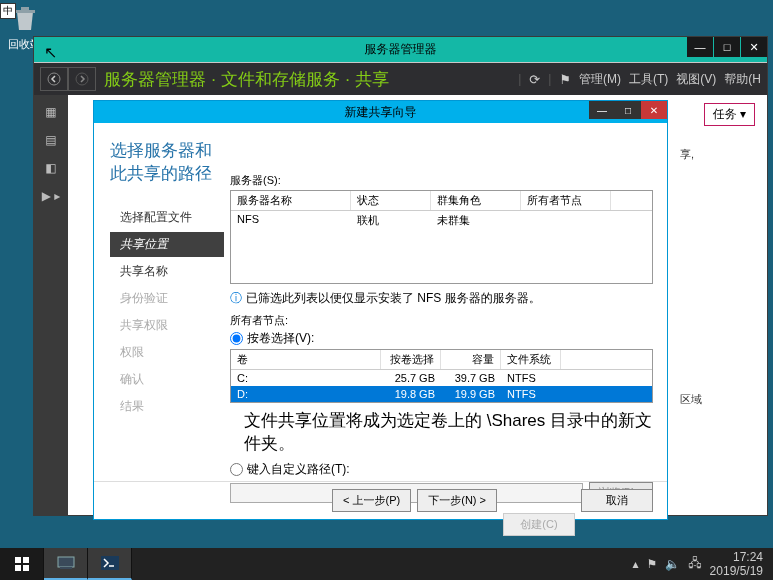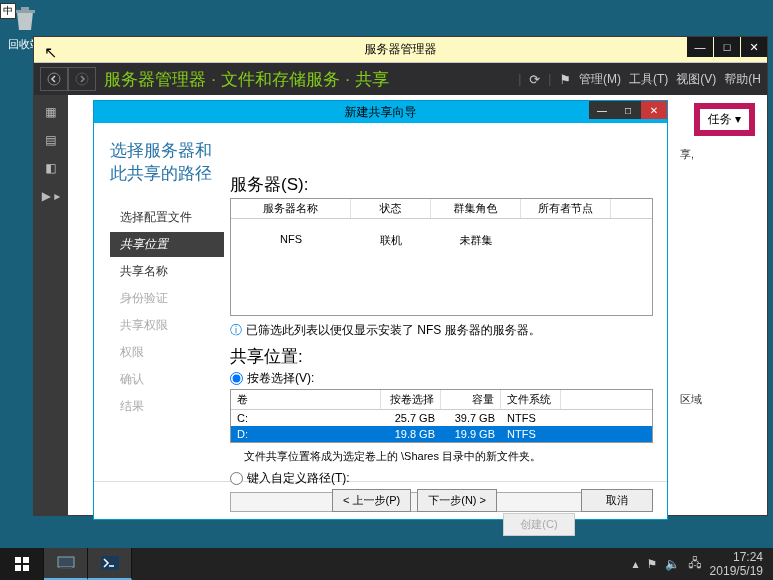--- a/index.html
+++ b/index.html
@@ -8,78 +8,78 @@
 
 .desktop { position: absolute; top: 0; left: 0; width: 100%; height: 100%; }
 .recycle-bin { position: absolute; top: 2px; left: 8px; text-align: center; color: white; }
 .recycle-bin svg { width: 32px; height: 32px; }
 .recycle-bin-label { font-size: 11px; display: block; }
 .ime-badge { position: absolute; top: 3px; left: 0px; background: white; border: 1px solid #333; padding: 0 2px; font-size: 10px; z-index: 3; }
 .cursor { position: absolute; top: 43px; left: 44px; z-index: 100; font-size: 16px; color: #000; }
 
 
 .srvmgr { position: absolute; top: 36px; left: 33px; width: 735px; height: 480px; background: #fff; border: 1px solid #3a3a3a; }
-.srvmgr-title { height: 26px; background: #fef9c3; display: flex; align-items: center; justify-content: center; position: relative; border-bottom: 1px solid #c8c8c8; }
+.srvmgr-title { height: 26px; background: #14b8a6; display: flex; align-items: center; justify-content: center; position: relative; border-bottom: 1px solid #c8c8c8; }
 .srvmgr-title-text { font-size: 12px; }
 .win-controls { position: absolute; right: 0; top: 0; display: flex; }
 .win-btn { width: 26px; height: 20px; background: #18191a; color: #fff; display: flex; align-items: center; justify-content: center; margin-left: 1px; cursor: pointer; font-size: 11px; }
 .srvmgr-header { height: 32px; background: #2d2d30; color: #fff; display: flex; align-items: center; padding: 0 6px; }
 .nav-btns { display: flex; gap: 0; margin-right: 8px; }
 .nav-btn { width: 28px; height: 24px; border: 1px solid #555; background: transparent; display: flex; align-items: center; justify-content: center; color: #ccc; }
 .breadcrumb { font-size: 17px; color: #84cc16; flex: 1; }
 .hdr-right { display: flex; align-items: center; gap: 8px; }
 .hdr-sep { color: #555; }
 .hdr-icon { color: #ccc; font-size: 13px; }
 .hdr-menu { color: #ccc; font-size: 12px; cursor: pointer; }
 .srvmgr-body { display: flex; height: calc(100% - 58px); }
 .icon-strip { width: 34px; background: #3a3a3a; padding-top: 8px; display: flex; flex-direction: column; align-items: center; gap: 10px; }
 .icon-strip-item { color: #bbb; width: 22px; height: 18px; display: flex; align-items: center; justify-content: center; }
 .srvmgr-content { flex: 1; background: #fff; padding: 12px; position: relative; }
-.tasks-btn { position: absolute; right: 12px; top: 8px; border: 6px solid #be185d; padding: 2px 8px; background: #fff; }
+.tasks-btn { position: absolute; right: 12px; top: 8px; border: 1px solid #be185d; padding: 2px 8px; background: #fff; }
 .content-text { color: #333; margin-left: 600px; margin-top: 40px; font-size: 11px; }
 
 
 .wizard { position: absolute; top: 100px; left: 93px; width: 575px; height: 420px; background: #fff; border: 1px solid #0097d4; z-index: 10; }
 .wizard-title { height: 22px; background: #00b0eb; color: #000; display: flex; align-items: center; justify-content: center; position: relative; font-size: 11px; }
 .wizard-controls { position: absolute; right: 0; top: 0; display: flex; }
 .wizard-wbtn { width: 26px; height: 18px; display: flex; align-items: center; justify-content: center; font-size: 10px; }
 .wizard-min { background: #333; color: #fff; }
 .wizard-max { background: #333; color: #fff; }
 .wizard-close { background: #c83838; color: #fff; }
 .wizard-body { display: flex; height: calc(100% - 60px); }
 .wizard-steps { width: 130px; padding: 16px 0 0 16px; }
 .wizard-heading { color: #2673a9; font-size: 17px; font-weight: 400; margin-bottom: 20px; }
 .step { padding: 4px 10px; font-size: 12px; color: #333; margin-bottom: 2px; }
 .step.active { background: #404040; color: #fff; font-style: italic; }
 .step.disabled { color: #aaa; }
 .wizard-main { flex: 1; padding: 50px 14px 0 6px; }
-.section-label { font-size: 17px; margin-bottom: 2px; }
-.srv-table { width: 100%; border: 1px solid #999; height: 118px; text-align: center; }
+.section-label { font-size: 11px; margin-bottom: 2px; }
+.srv-table { width: 100%; border: 1px solid #999; height: 94px; }
 .srv-head { display: flex; background: #fff; border-bottom: 1px solid #ccc; }
 .srv-head > div { padding: 2px 6px; border-right: 1px solid #e0e0e0; font-size: 11px; }
-.srv-row { display: flex; margin-top: 12px; }
+.srv-row { display: flex; }
 .srv-row > div { padding: 2px 6px; font-size: 11px; }
 .col-name { width: 120px; }
 .col-state { width: 80px; }
 .col-role { width: 90px; }
 .col-owner { width: 90px; }
 .info-line { margin: 6px 0; font-size: 11px; display: flex; align-items: center; gap: 4px; }
 .info-icon { color: #0078d7; font-size: 12px; }
 .vol-radio { display: flex; align-items: center; gap: 4px; margin: 2px 0; font-size: 11px; }
 .vol-table { width: 100%; border: 1px solid #999; }
 .vol-head { display: flex; border-bottom: 1px solid #ccc; }
 .vol-head > div { padding: 2px 6px; font-size: 11px; border-right: 1px solid #e0e0e0; }
 .vol-row { display: flex; }
 .vol-row > div { padding: 2px 6px; font-size: 11px; }
 .vol-row.selected { background: #0078d7; color: #fff; }
 .vc-vol { width: 150px; }
 .vc-free { width: 60px; text-align: right; }
 .vc-cap { width: 60px; text-align: right; }
 .vc-fs { width: 60px; }
-.vol-note { font-size: 11px; margin: 6px 0 6px 14px; }
+.vol-note { font-size: 17px; margin: 6px 0 6px 14px; }
 .path-row { display: flex; align-items: center; gap: 6px; margin-top: 4px; }
 .path-input { flex: 1; height: 20px; border: 1px solid #aaa; background: #f4f4f4; }
 .browse-btn { padding: 2px 8px; border: 1px solid #888; background: #e8e8e8; color: #888; font-size: 11px; }
 .wizard-footer { height: 38px; border-top: 1px solid #ddd; display: flex; justify-content: flex-end; align-items: center; gap: 6px; padding: 0 14px; }
 .wbtn { padding: 3px 10px; border: 1px solid #888; background: #eee; font-size: 11px; min-width: 72px; text-align: center; cursor: pointer; }
 .wbtn.disabled { color: #aaa; border-color: #ccc; margin-top: 48px; }
 
 
 .taskbar { position: absolute; bottom: 0; left: 0; width: 100%; height: 32px; background: #222; display: flex; align-items: center; }
 .task-item { width: 44px; height: 32px; display: flex; align-items: center; justify-content: center; color: #ccc; font-size: 14px; border-right: 1px solid #111; }
@@ -189,21 +189,21 @@
           <div class="col-name">NFS</div>
           <div class="col-state">联机</div>
           <div class="col-role">未群集</div>
           <div class="col-owner"></div>
         </div>
       </div>
       <div class="info-line">
         <span class="info-icon">ⓘ</span>
         <span>已筛选此列表以便仅显示安装了 NFS 服务器的服务器。</span>
       </div>
-      <div class="section-label">共享位置:</div>
+      <div class="section-label">所有者节点:</div>
       <label class="vol-radio">
         <input type="radio" checked="" style="">
         <span>按卷选择(V):</span>
       </label>
       <div class="vol-table">
         <div class="vol-head">
           <div class="vc-vol">卷</div>
           <div class="vc-free">按卷选择</div>
           <div class="vc-cap">容量</div>
           <div class="vc-fs">文件系统</div>

